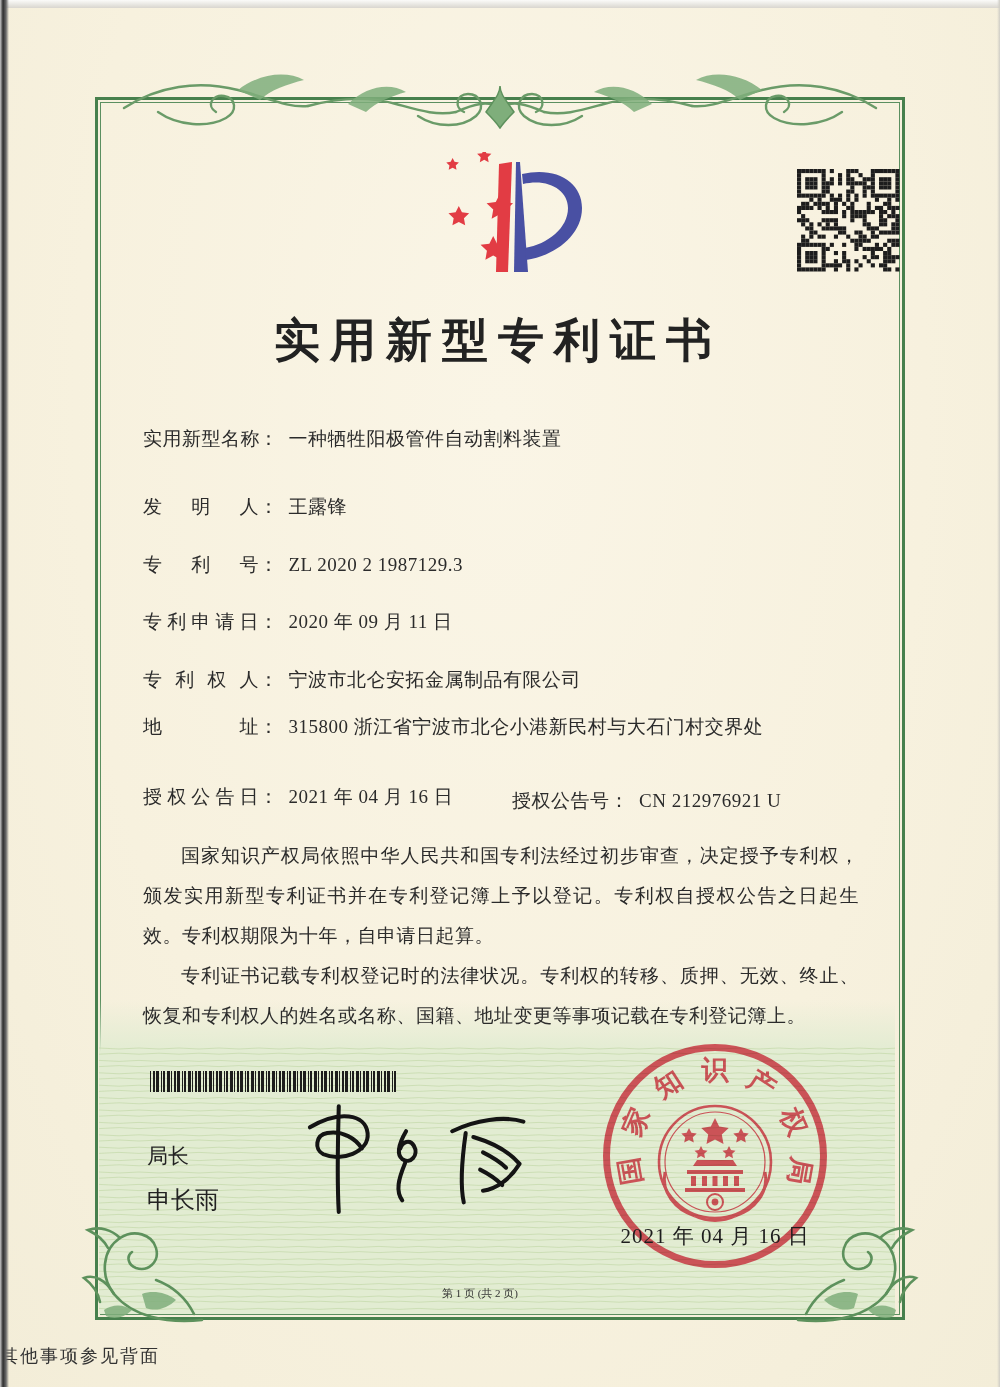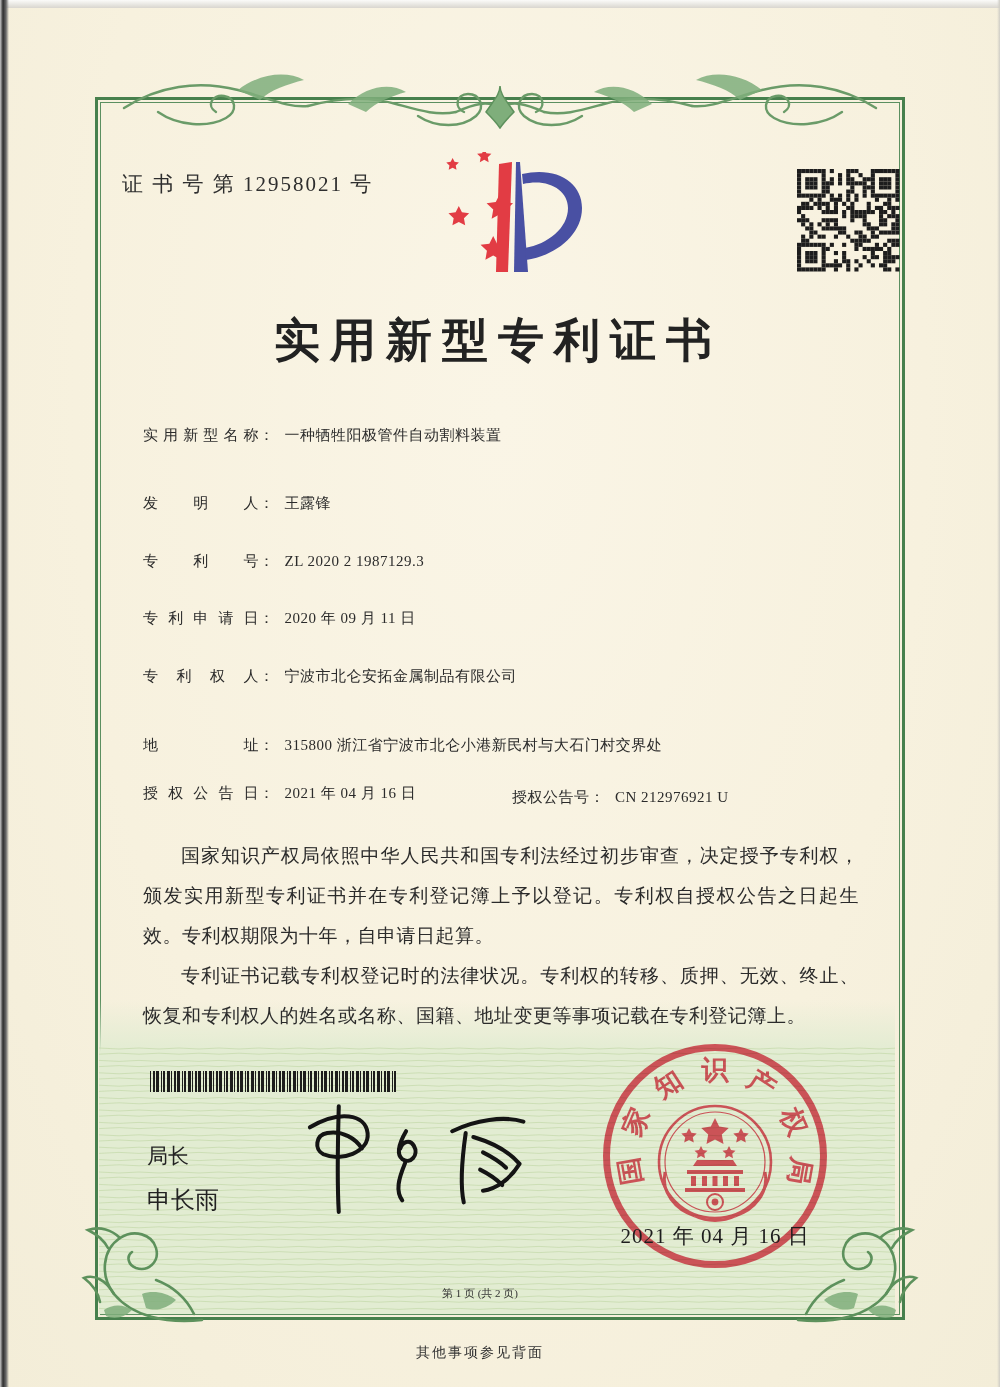--- a/index.html
+++ b/index.html
@@ -15,33 +15,33 @@
   
   #border-rect{left:95px;top:97px;width:804px;height:1217px;border:3px solid #47804d;}
   #border-rect-inner{position:absolute;left:2px;top:2px;right:2px;bottom:2px;border:1px solid #5b8f60;}
   
   #green-band{left:99px;top:1000px;width:796px;height:314px;
      background:linear-gradient(180deg,rgba(226,236,210,0) 0px,#e2ecd2 52px);}
   
   #cert-no{left:122px;top:170px;font-size:21px;letter-spacing:2px;color:#2e2e2e;}
   #title{left:0;top:310px;width:996px;text-align:center;font-size:46px;font-weight:600;
          letter-spacing:10px;color:#222;}
-  .frow{left:143px;font-size:15px;letter-spacing:.5px;white-space:nowrap;}
+  .frow{left:143px;font-size:19px;letter-spacing:.5px;white-space:nowrap;}
   .flabel{display:inline-block;width:116px;text-align:justify;text-align-last:justify;}
   .fcolon{padding-right:10px;}
   #paras{left:143px;top:836px;width:716px;}
   #paras p{margin:0;font-size:19px;line-height:40px;text-align:justify;text-indent:2em;letter-spacing:.5px;}
   #signer-title{left:147px;top:1142px;font-size:21px;font-family:"Liberation Sans","DejaVu Sans",sans-serif;color:#222;}
   #signer-name{left:147px;top:1184px;font-size:24px;font-family:"Liberation Sans","DejaVu Sans",sans-serif;color:#222;}
   #seal{left:603px;top:1044px;width:224px;height:224px;mix-blend-mode:multiply;opacity:.92;}
   #seal .ring{position:absolute;left:0;top:0;width:224px;height:224px;border:7px solid #e34b5d;border-radius:50%;box-sizing:border-box;}
   #seal .seal-char{position:absolute;left:50%;top:50%;font-size:27px;font-weight:bold;color:#e34b5d;}
   #seal-date{left:605px;top:1222px;width:220px;text-align:center;font-size:21px;letter-spacing:1px;color:#1d1d1d;z-index:5;}
   #page-indicator{left:0;top:1286px;width:960px;text-align:center;font-size:11px;color:#333;}
-  #footer-note{left:0;top:1344px;width:960px;text-align:center;font-size:14px;color:#333;letter-spacing:2px;}
+  #footer-note{left:0;top:1344px;width:960px;text-align:left;font-size:18px;color:#333;letter-spacing:2px;}
   svg{display:block;}
 </style>
 </head>
 <body>
 
 <div id="page">
 
   <div class="abs" id="edge-top"></div>
   <div class="abs" id="edge-right"></div>
 
@@ -133,21 +133,20 @@
     <g transform="translate(132,0) scale(-1,1)" stroke="#5d915c" stroke-width="2.6" fill="none" stroke-linecap="round">
       <path d="M126,100 C90,104 56,96 38,74 C24,56 26,30 44,18 C58,9 76,14 80,28 C84,42 72,52 60,48 C52,45 50,36 56,32"></path>
       <path d="M38,74 C30,60 18,54 8,58 C16,64 22,72 24,82"></path>
       <path d="M44,18 C36,10 24,6 12,10 C20,14 28,20 32,28"></path>
       <path d="M80,60 C96,66 110,78 118,94"></path>
       <path d="M66,74 C76,70 90,72 100,80 C92,88 80,92 70,88 Z" fill="#7fae7b" stroke="none" opacity=".85"></path>
       <path d="M28,90 C36,84 48,84 56,90 C48,98 38,100 30,96 Z" fill="#7fae7b" stroke="none" opacity=".85"></path>
     </g>
   </svg>
 
-  <div class="abs" id="cert-no">证 书 号 第 12958021 号</div>
 
   <svg class="abs" id="logo" style="left:426px;top:152px" width="164" height="134" viewBox="0 0 164 134">
     <g fill="#e23c44">
       <path d="M52,40 l3.5,7 8,1 -5.8,5.5 1.4,8 -7.1-3.8 -7.1,3.8 1.4-8 -5.8-5.5 8-1 Z" transform="translate(-14,18) scale(0.9)"></path>
       <path d="M52,40 l3.5,7 8,1 -5.8,5.5 1.4,8 -7.1-3.8 -7.1,3.8 1.4-8 -5.8-5.5 8-1 Z" transform="translate(10,40) scale(1.1)"></path>
       <path d="M52,40 l3.5,7 8,1 -5.8,5.5 1.4,8 -7.1-3.8 -7.1,3.8 1.4-8 -5.8-5.5 8-1 Z" transform="translate(14,-4) scale(1.15)"></path>
       <path d="M52,40 l3.5,7 8,1 -5.8,5.5 1.4,8 -7.1-3.8 -7.1,3.8 1.4-8 -5.8-5.5 8-1 Z" transform="translate(26,-28) scale(0.62)"></path>
       <path d="M52,40 l3.5,7 8,1 -5.8,5.5 1.4,8 -7.1-3.8 -7.1,3.8 1.4-8 -5.8-5.5 8-1 Z" transform="translate(-2,-16) scale(0.55)"></path>
       <path d="M73,12 L86,10 L82,120 L70,120 Z"></path>
     </g>
@@ -485,21 +484,21 @@
   </div>
   <div class="abs frow" style="top:552px">
     <span class="flabel">专利号</span><span class="fcolon">：</span><span>ZL 2020 2 1987129.3</span>
   </div>
   <div class="abs frow" style="top:609px">
     <span class="flabel">专利申请日</span><span class="fcolon">：</span><span>2020 年 09 月 11 日</span>
   </div>
   <div class="abs frow" style="top:667px">
     <span class="flabel">专利权人</span><span class="fcolon">：</span><span>宁波市北仑安拓金属制品有限公司</span>
   </div>
-  <div class="abs frow" style="top:736px">
+  <div class="abs frow" style="top:714px">
     <span class="flabel">地址</span><span class="fcolon">：</span><span>315800 浙江省宁波市北仑小港新民村与大石门村交界处</span>
   </div>
   <div class="abs frow" style="top:784px">
     <span class="flabel">授权公告日</span><span class="fcolon">：</span><span>2021 年 04 月 16 日</span>
     <span class="abs" style="left:369px;top:4px">
       <span>授权公告号</span><span class="fcolon">：</span><span>CN 212976921 U</span>
     </span>
   </div>
 
   <div class="abs" id="paras">

